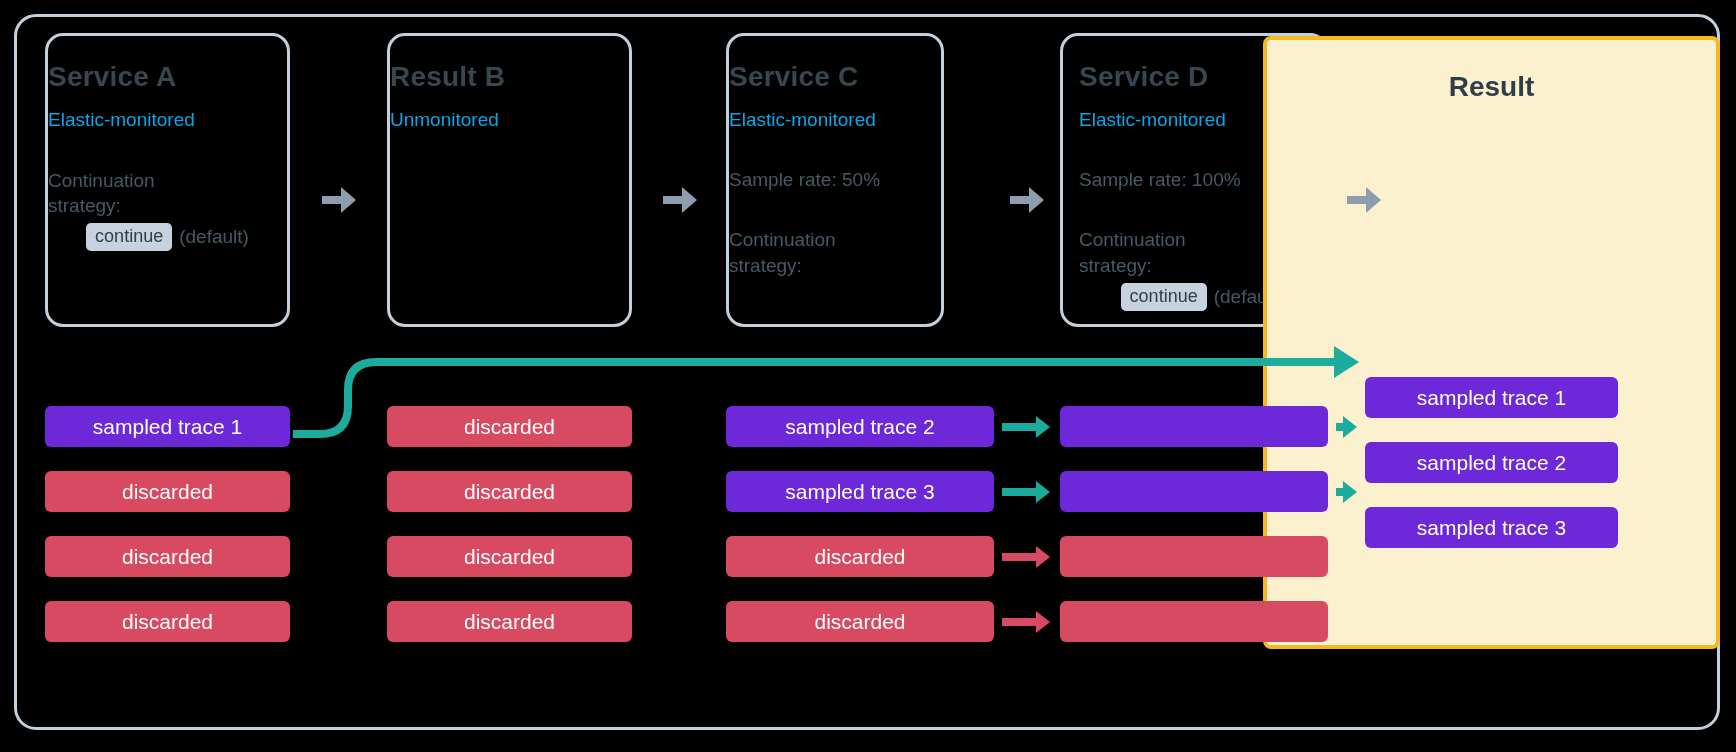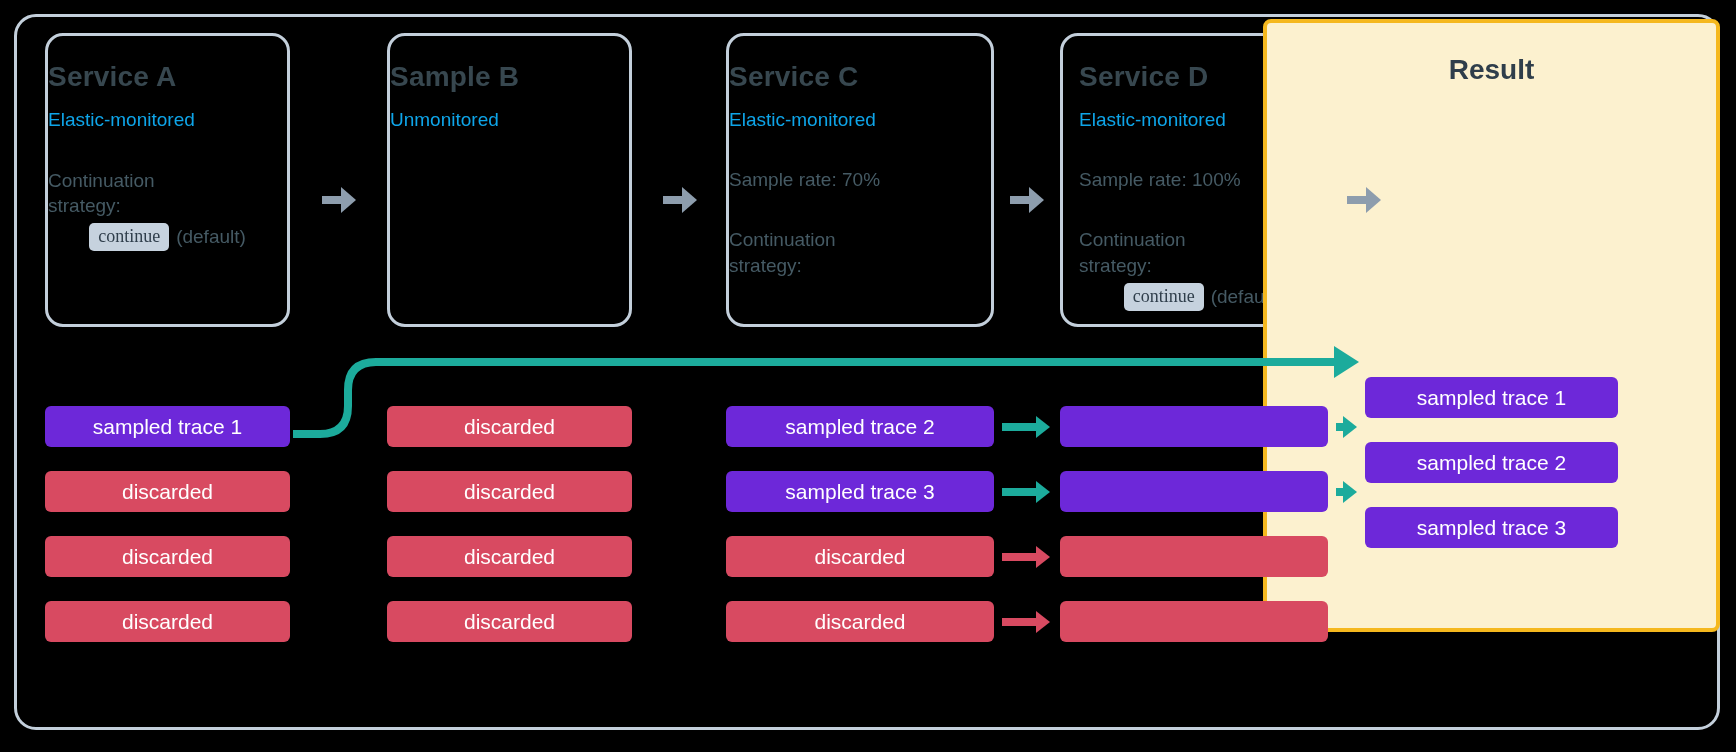--- a/index.html
+++ b/index.html
@@ -38,28 +38,28 @@
   .svc-strat-label{
     font-size:19px;color:#455a64;margin-top:36px;line-height:1.35;
   }
   .svc-strat-row{
     margin-top:4px;display:flex;align-items:center;justify-content:center;
     gap:7px;flex-wrap:nowrap;
   }
   .code-chip{
     display:inline-block;
     background:#c6d2de;color:#2f3e4b;
-    font-family:Liberation Serif, serif;
+    font-family:Liberation Sans, sans-serif;
     font-size:18px;padding:3px 9px 4px;border-radius:5px;white-space:nowrap;
   }
   .default-note{font-size:19px;color:#455a64;white-space:nowrap;}
 
   
   .result-panel{
-    position:absolute;left:1263px;top:19px;width:268px;height:613px;
+    position:absolute;left:1263px;top:36px;width:268px;height:613px;
     background:#fcf1cf;border:4px solid #f5b81e;border-radius:8px;
     box-sizing:border-box;
   }
   .result-title{
     text-align:center;font-size:28px;font-weight:bold;color:#2f3e4b;
     margin-top:31px;
   }
 
   
   .gray-arrow{position:absolute;height:26px;}
@@ -110,28 +110,28 @@
       <div>Continuation</div>
       <div>strategy:</div>
     </div>
     <div class="svc-strat-row">
       <span class="code-chip">continue</span>
       <span class="default-note">(default)</span>
     </div>
   </div>
 
   <div class="service-panel" style="left:387px;width:245px;">
-    <div class="svc-title">Sample B</div>
+    <div class="svc-title">Result B</div>
     <div class="svc-sub">Unmonitored</div>
   </div>
 
-  <div class="service-panel" style="left:726px;width:268px;">
+  <div class="service-panel" style="left:726px;width:218px;">
     <div class="svc-title">Service C</div>
     <div class="svc-sub">Elastic-monitored</div>
-    <div class="svc-rate">Sample rate: 70%</div>
+    <div class="svc-rate">Sample rate: 50%</div>
     <div class="svc-strat-label">
       <div>Continuation</div>
       <div>strategy:</div>
     </div>
   </div>
 
   <div class="service-panel" style="left:1060px;width:268px;padding-left:16px;">
     <div class="svc-title">Service D</div>
     <div class="svc-sub">Elastic-monitored</div>
     <div class="svc-rate">Sample rate: 100%</div>

